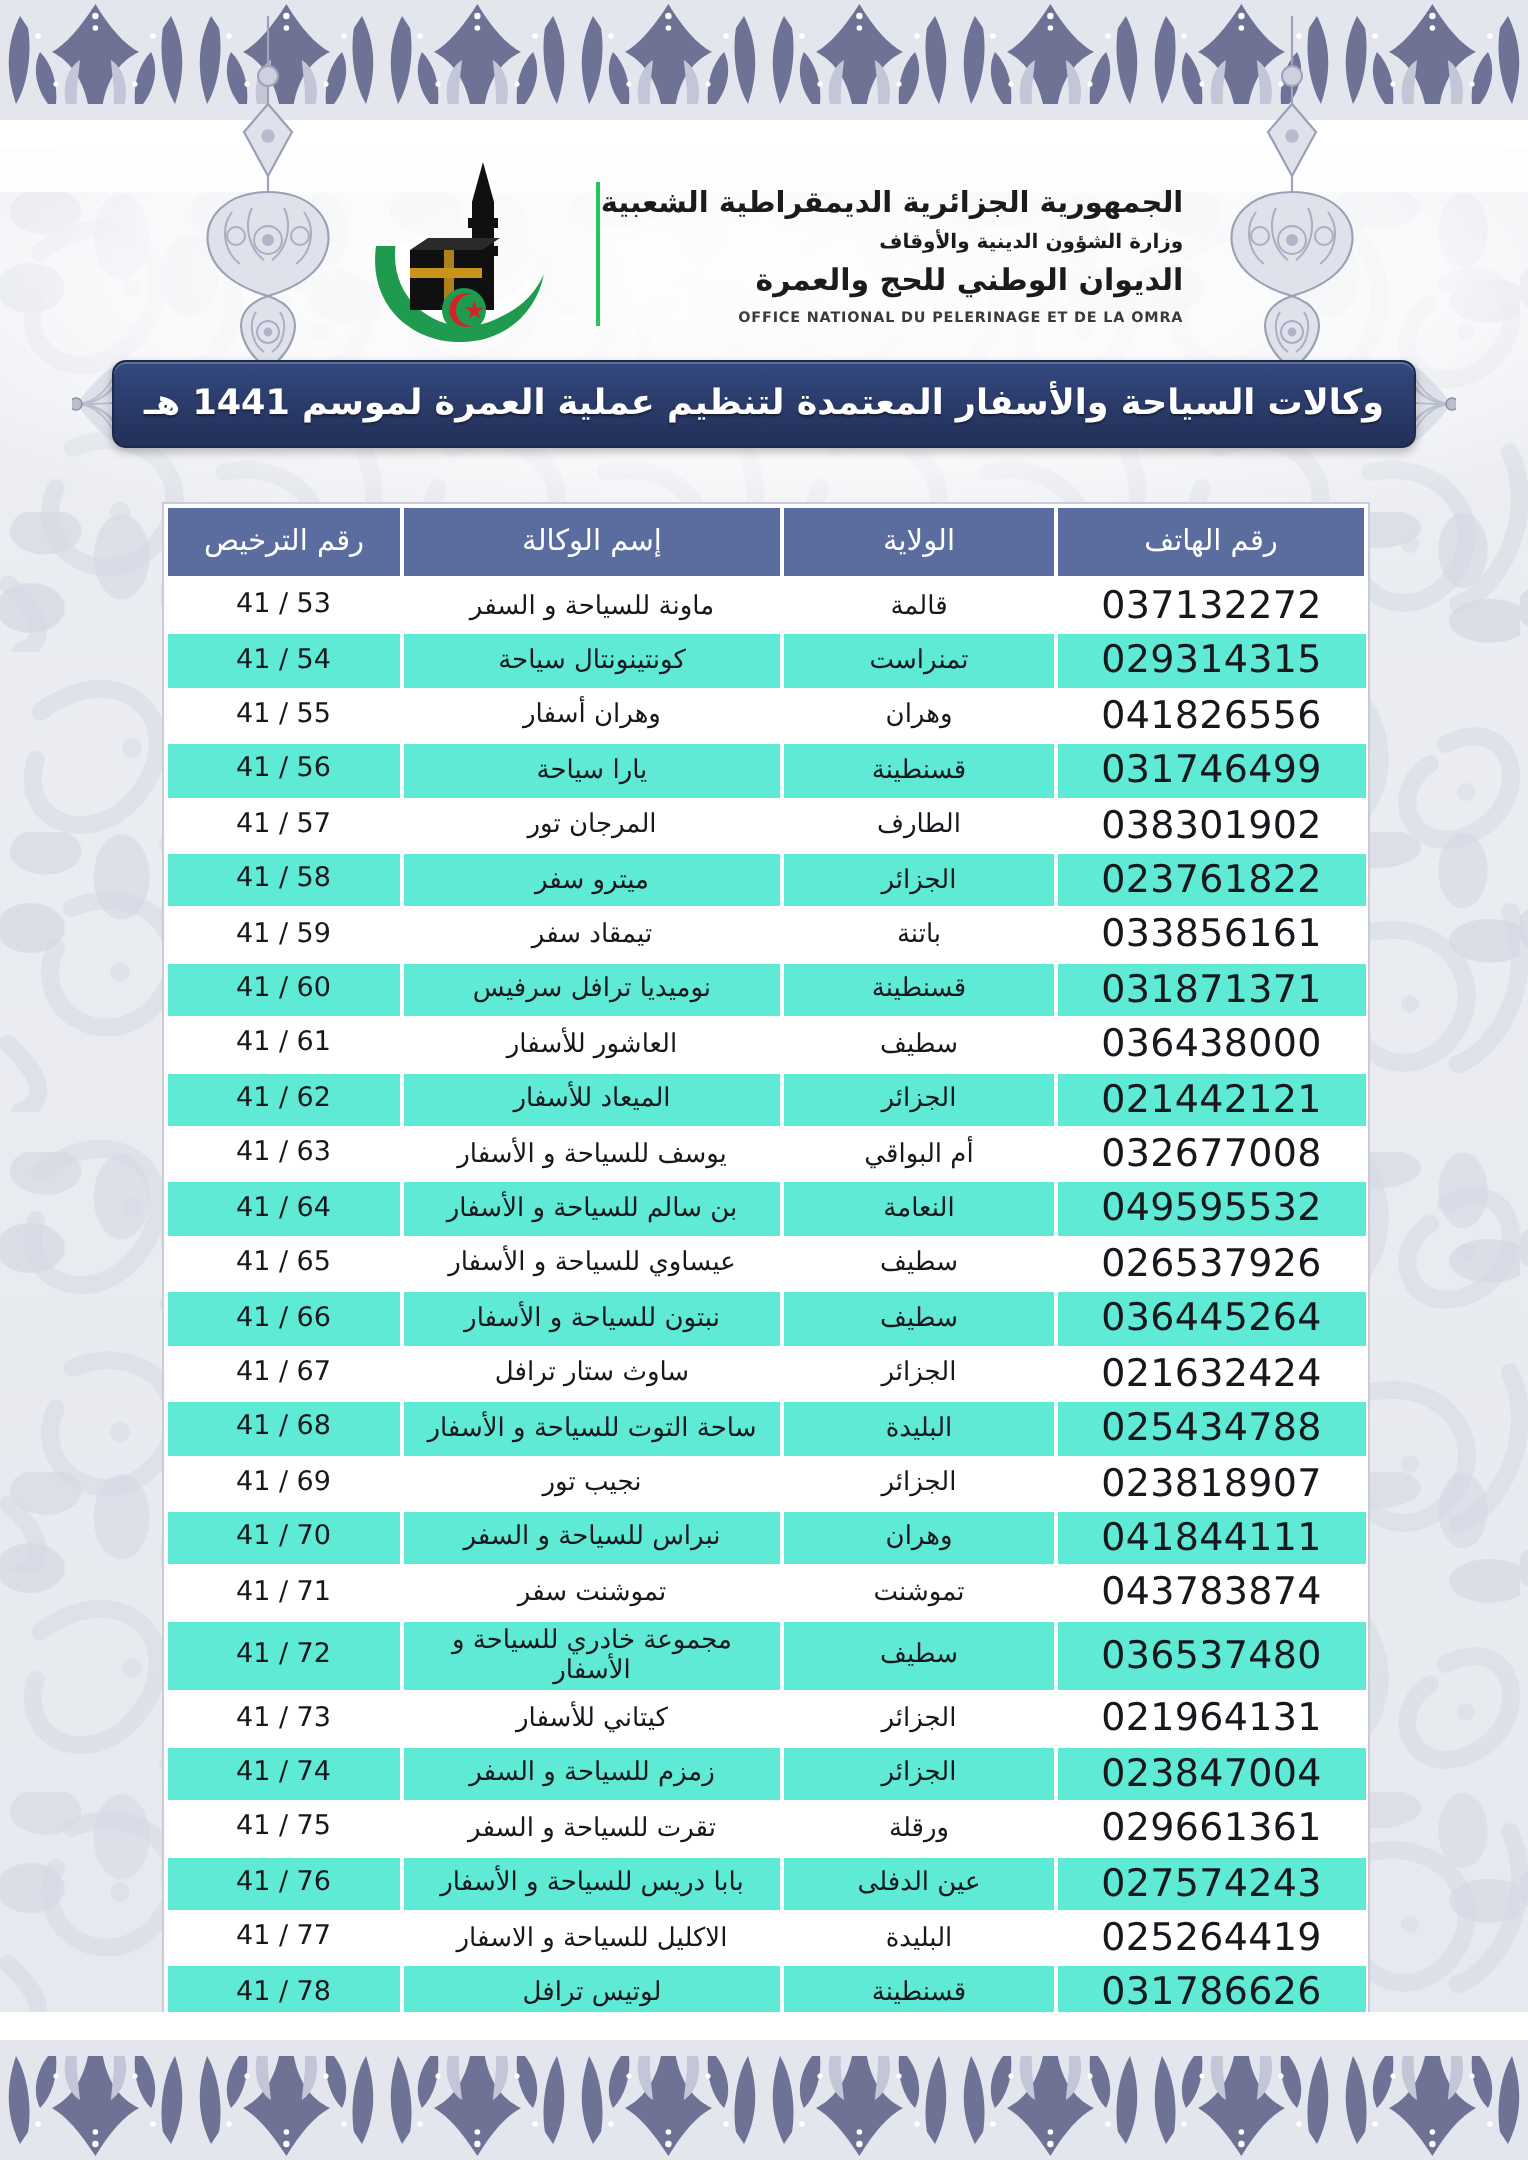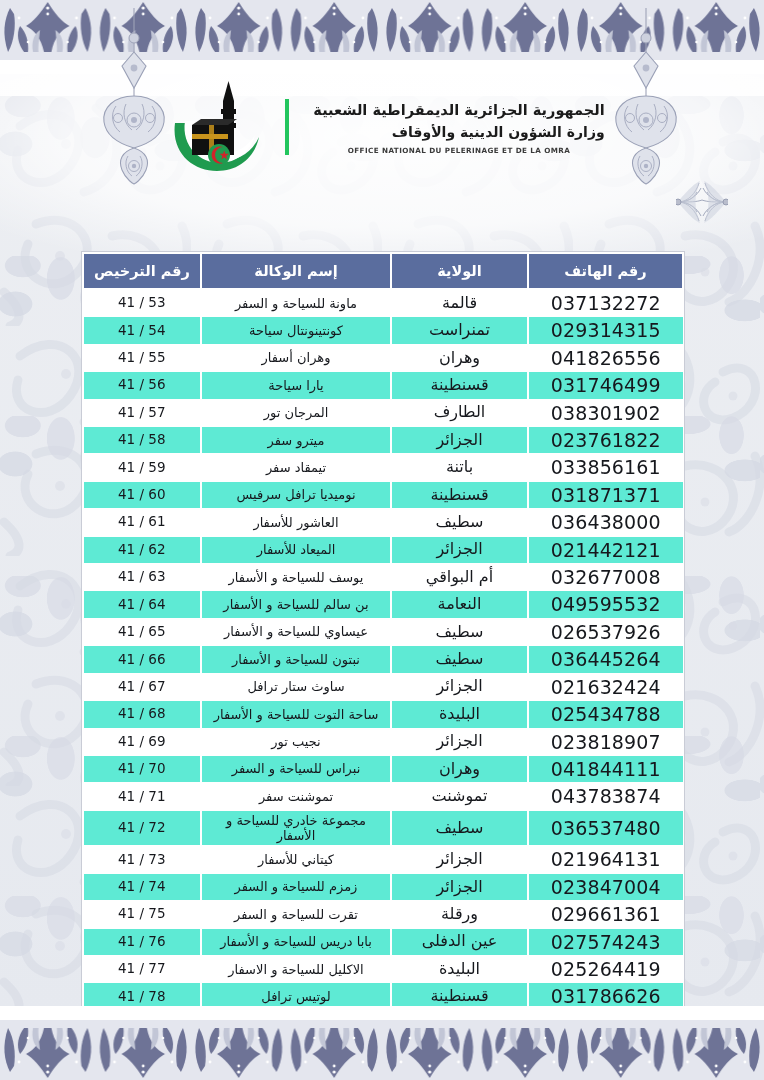--- a/index.html
+++ b/index.html
@@ -109,46 +109,45 @@
     flex-direction: row;
     align-items: center;
     justify-content: center;
     gap: 14px;
   }
 
   .lh-text {
     text-align: right;
     color: #1b1b1b;
     direction: rtl;
-    padding-left: 24px;
-    border-left: 4px solid #22c55e;
+    padding-left: 0;
+    border-left: 2px solid #22c55e;
   }
   .lh-line1 {
     font-size: 14.5px;
     font-weight: bold;
     line-height: 1.55;
     letter-spacing: .2px;
   }
   .lh-line2 {
-    font-size: 14px;
+    font-size: 10px;
     font-weight: bold;
     line-height: 1.55;
   }
   .lh-line3 {
     font-size: 15px;
     font-weight: bold;
     line-height: 1.5;
   }
   .lh-fr {
     font-size: 7.2px;
     font-weight: bold;
     letter-spacing: .42px;
     color: #3a3a3a;
     direction: ltr;
-    text-align: center;
     margin-top: 2px;
   }
 
   .lh-logo {
     width: 112px;
     height: 96px;
     flex: 0 0 112px;
   }
   .lh-logo svg { display: block; width: 100%; height: 100%; }
 
@@ -212,21 +211,21 @@
 
   table.agency-table col.c-phone   { width: 155px; }
   table.agency-table col.c-wilaya  { width: 137px; }
   table.agency-table col.c-agency  { width: 190px; }
   table.agency-table col.c-licence { width: 118px; }
 
   thead th {
     background: #5a6d9e;
     color: #ffffff;
     font-size: 14.5px;
-    font-weight: bold;
+    font-weight: normal;
     height: 36px;
     padding: 2px 6px;
     text-align: center;
     vertical-align: middle;
     border: 2px solid #ffffff;
     white-space: nowrap;
   }
 
   tbody td {
     height: 26px;
@@ -249,21 +248,21 @@
   }
   td.lic {
     direction: ltr;
     font-size: 13.5px;
     font-weight: normal;
   }
   td.agency {
     font-size: 13px;
   }
   td.wilaya {
-    font-size: 16px;
+    font-size: 13px;
   }
 
   
   tbody td + td { border-right: 2px solid #ffffff; }
 </style>
 </head>
 <body>
 
 <div class="page">
 
@@ -400,20 +399,21 @@
       </g>
       <circle cx="46" cy="158" r="2.2" fill="#aeb3c7"></circle>
     </svg>
   </div>
 
   <div class="letterhead">
 
     <div class="lh-text">
       <div class="lh-line1">الجمهورية الجزائرية الديمقراطية الشعبية</div>
       <div class="lh-line2">وزارة الشؤون الدينية والأوقاف</div>
+      <div class="lh-line3">الديوان الوطني للحج والعمرة</div>
       <div class="lh-fr">OFFICE NATIONAL DU PELERINAGE ET DE LA OMRA</div>
     </div>
 
     <div class="lh-logo">
       <svg viewBox="0 0 112 96" xmlns="http://www.w3.org/2000/svg">
 
         <path d="M16 44 C 12 74, 34 92, 58 92 C 80 92, 96 78, 100 58
                  C 92 76, 74 84, 58 82 C 36 79, 24 64, 28 44 Z" fill="#1f9b4f"></path>
 
         <path d="M26 42 C 22 68, 42 84, 60 84 C 78 84, 92 72, 96 56
@@ -451,20 +451,23 @@
           <path d="M24 23 C 13 23, 5 29, 1 37"></path>
           <path d="M24 23 C 14 23, 6 32, 3 42"></path>
           <path d="M24 23 C 15 23, 9 26, 5 33"></path>
           <path d="M24 23 C 15 23, 9 20, 5 13"></path>
         </g>
         <path d="M24 23 C 12 8, 6 4, 2 2 C 8 18, 8 28, 2 44 C 6 42, 12 38, 24 23 Z" fill="#cfd3df" opacity=".6"></path>
         <circle cx="24" cy="23" r="3" fill="#b9bdcc" stroke="#8d93a9" stroke-width=".8"></circle>
       </svg>
     </div>
 
+    <div class="title-bar">
+      <span class="title-text">وكالات السياحة والأسفار المعتمدة لتنظيم عملية العمرة لموسم 1441 هـ</span>
+    </div>
 
     <div class="title-fan" style="transform: scaleX(-1);">
       <svg viewBox="0 0 26 46" xmlns="http://www.w3.org/2000/svg">
         <g stroke="#9aa0b6" stroke-width=".9" fill="none">
           <path d="M24 23 C 14 23, 6 14, 3 4"></path>
           <path d="M24 23 C 13 23, 5 17, 1 9"></path>
           <path d="M24 23 C 13 23, 5 23, 0 21"></path>
           <path d="M24 23 C 13 23, 5 29, 1 37"></path>
           <path d="M24 23 C 14 23, 6 32, 3 42"></path>
           <path d="M24 23 C 15 23, 9 26, 5 33"></path>

